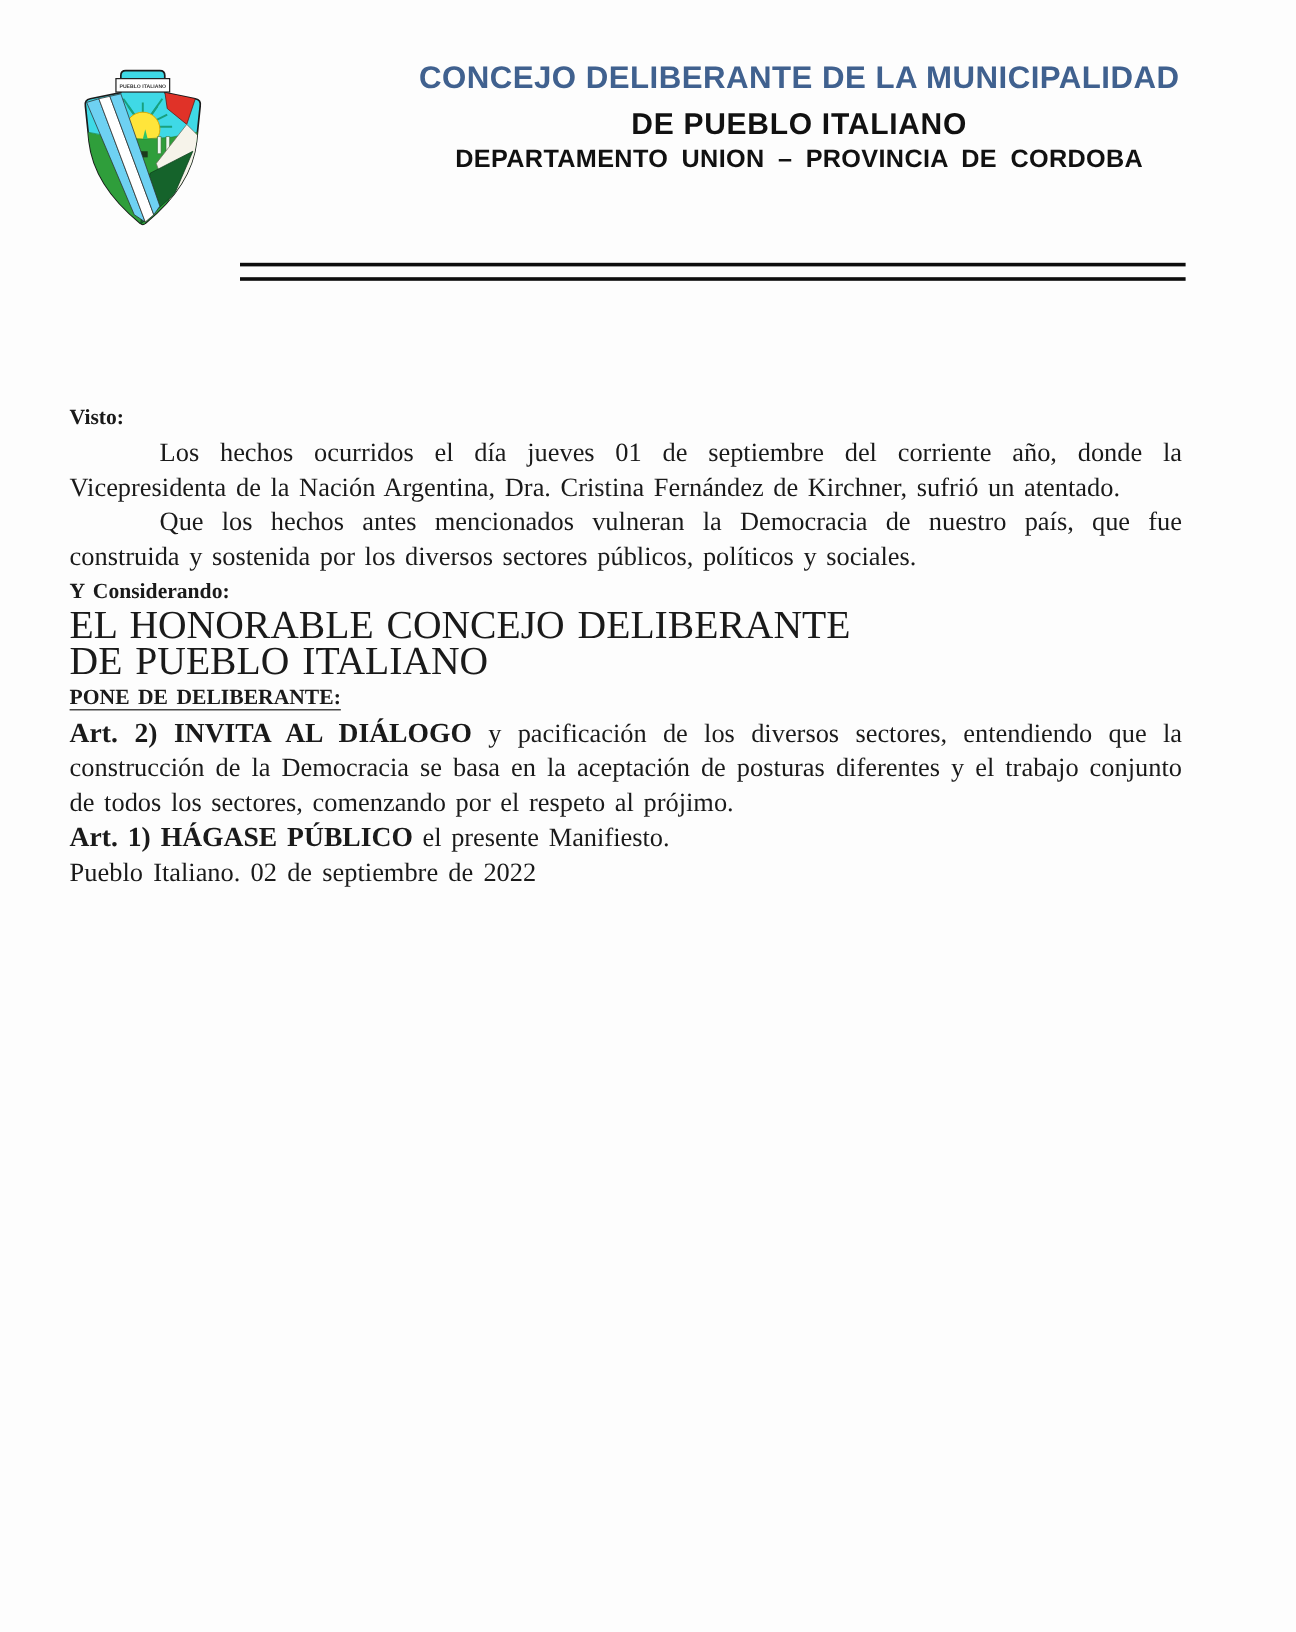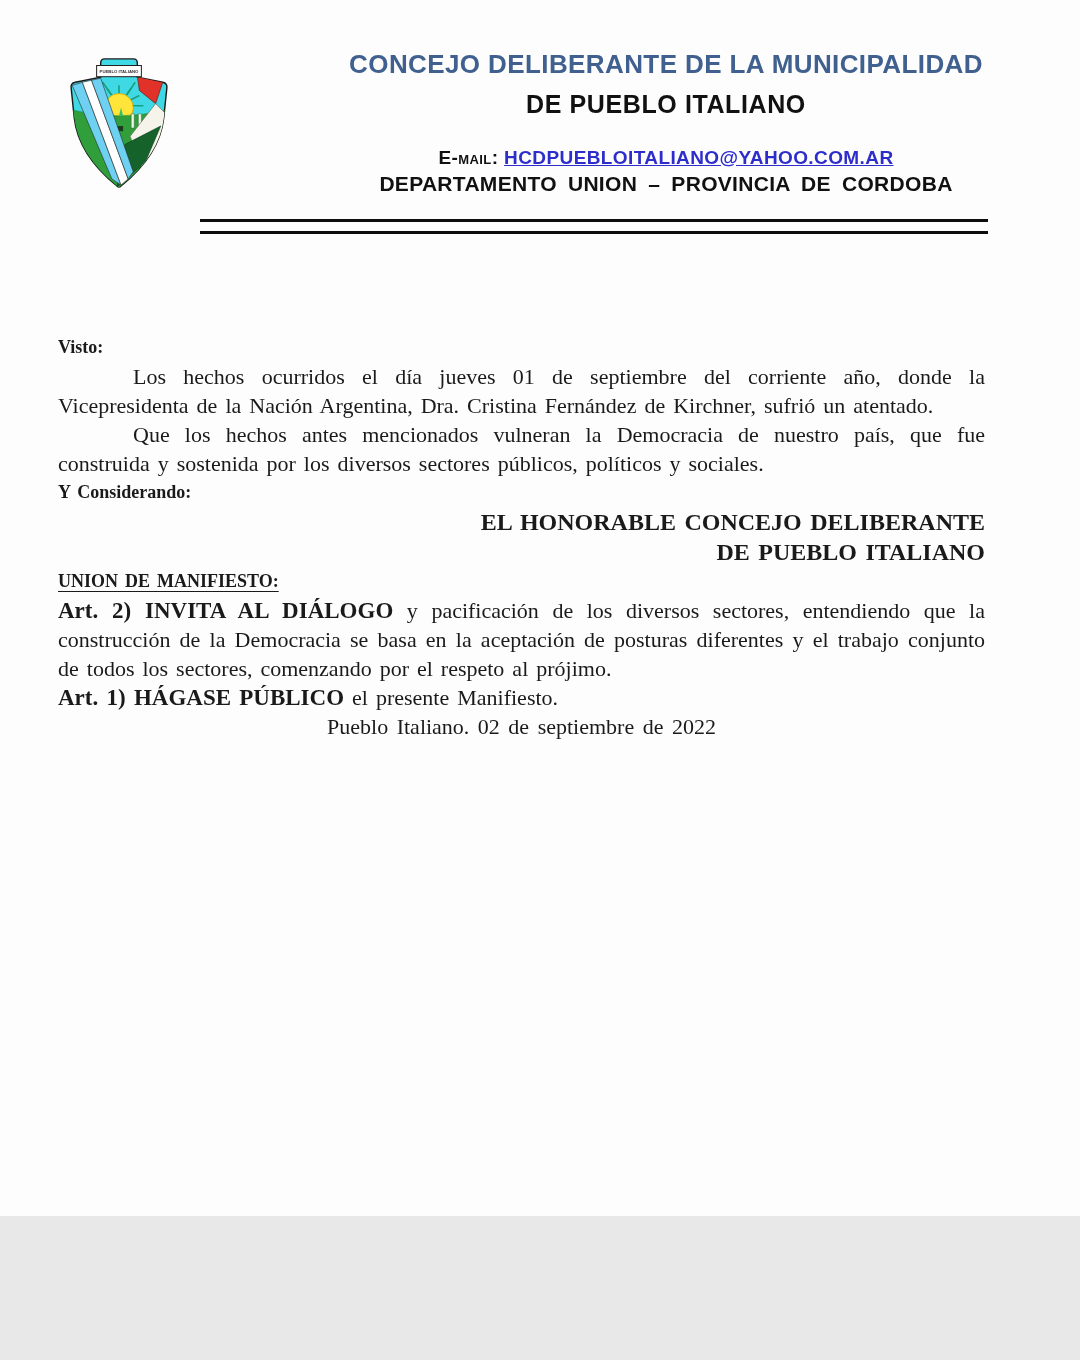--- a/index.html
+++ b/index.html
@@ -1,18 +1,18 @@
 <!DOCTYPE html>
 <html lang="es"><head>
 <meta charset="utf-8">
 <style>
   html,body{margin:0;padding:0;background:#e8e8e8;}
   .page{
     position:relative;
-    width:1080px;height:1216px;
+    width:1080px;height:1360px;
     margin:0 auto;
     background:#fdfdfd;
     overflow:hidden;
     font-family:"Liberation Serif", serif;
     color:#1a1a1a;
   }
 
   
   .logo-wrap{position:absolute;left:60px;top:54px;width:118px;height:140px;}
   .logo-wrap svg{width:100%;height:100%;display:block;}
@@ -53,32 +53,32 @@
     word-spacing:2.5px;
   }
   .doc-body p{margin:0;}
   .h-section{font-weight:bold;font-size:18px;margin:0;}
   .para{text-indent:75px;}
   .p1{margin-top:28px;}
   .p2{margin-top:29px;}
   .h-considerando{margin-top:58px;}
   .p3{margin-top:28px;}
   .center-heading{
-    margin-top:89px;text-align:right;font-weight:bold;font-size:24px;
+    margin-top:89px;text-align:left;font-weight:normal;font-size:33px;
     line-height:30px;text-indent:0;
   }
   .h-manifiesto{
     margin-top:57px;text-decoration:underline;text-underline-offset:4px;
   }
   .article{margin-top:27px;}
   .art2{margin-top:31px;}
   .art3{margin-top:28px;}
   .article b{font-size:23px;}
   .date-line{
-    margin-top:56px;text-align:center;text-indent:0;word-spacing:3px;
+    margin-top:56px;text-align:left;text-indent:0;word-spacing:3px;
   }
 </style>
 </head>
 <body>
 
 <div class="page">
 
   <div class="logo-wrap">
     <svg viewBox="0 0 116 136">
       <defs>
@@ -126,25 +126,20 @@
       </g>
 
       <rect x="36" y="10.5" width="44" height="11" fill="#ffffff" stroke="#222" stroke-width="1"></rect>
       <text x="58" y="18.2" text-anchor="middle" font-family="Liberation Sans, sans-serif" font-size="4.2" font-weight="bold" fill="#333">PUEBLO ITALIANO</text>
     </svg>
   </div>
 
   <div class="header-text">
     <div class="title-line1" style="color:#40618f;">CONCEJO DELIBERANTE DE LA MUNICIPALIDAD</div>
     <div class="title-line2">DE PUEBLO ITALIANO</div>
-    <div class="email-line">
-      <span class="email-label">E-mail:</span>
-      <span> </span>
-      <span class="email-link" style="color:#2d2dcc;">HCDPUEBLOITALIANO@YAHOO.COM.AR</span>
-    </div>
     <div class="dept-line">DEPARTAMENTO UNION – PROVINCIA DE CORDOBA</div>
   </div>
 
   <div class="header-rule"></div>
 
   <div class="doc-body">
 
     <p class="h-section">Visto:</p>
 
     <p class="para p1">Los hechos ocurridos el día jueves 01 de septiembre del corriente año, donde la Vicepresidenta de la Nación Argentina, Dra. Cristina Fernández de Kirchner, sufrió un atentado.</p>
@@ -152,21 +147,21 @@
     <p class="para p2">Que los hechos antes mencionados vulneran la Democracia de nuestro país, que fue construida y sostenida por los diversos sectores públicos, políticos y sociales.</p>
 
     <p class="h-section h-considerando">Y Considerando:</p>
 
 
     <p class="center-heading">
       <span>EL HONORABLE CONCEJO DELIBERANTE</span><br>
       <span>DE PUEBLO ITALIANO</span>
     </p>
 
-    <p class="h-section h-manifiesto">UNION DE MANIFIESTO:</p>
+    <p class="h-section h-manifiesto">PONE DE DELIBERANTE:</p>
 
 
     <p class="article art2">
       <b>Art. 2) INVITA AL DIÁLOGO</b><span> y pacificación de los diversos sectores, entendiendo que la construcción de la Democracia se basa en la aceptación de posturas diferentes y el trabajo conjunto de todos los sectores, comenzando por el respeto al prójimo.</span>
     </p>
 
     <p class="article art3">
       <b>Art. 1) HÁGASE PÚBLICO</b><span> el presente Manifiesto.</span>
     </p>
 

